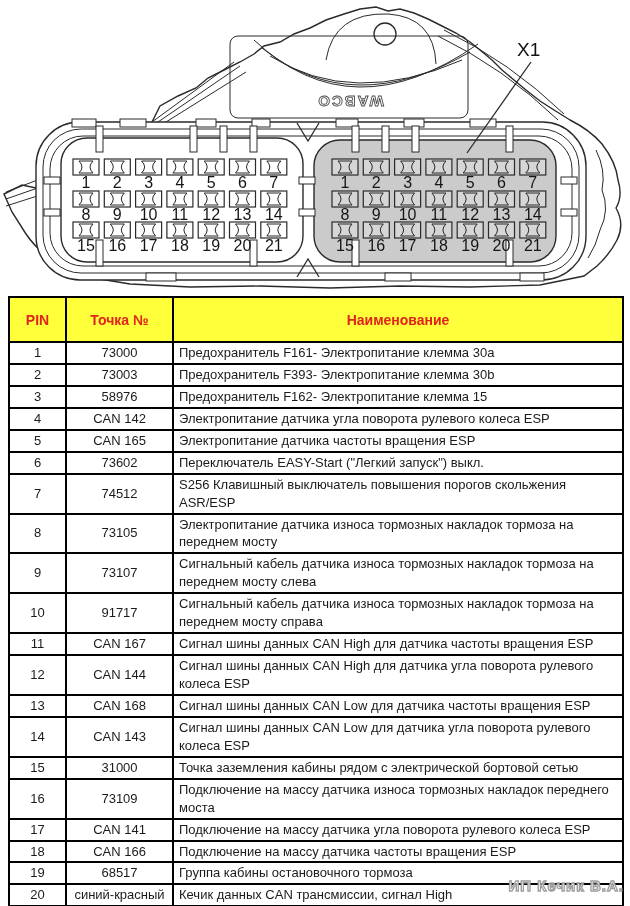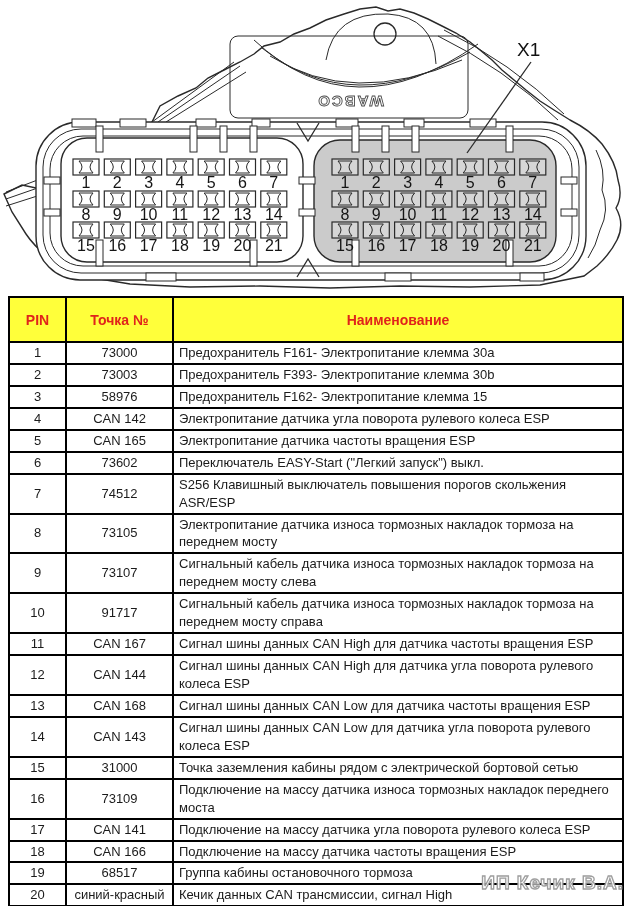--- a/index.html
+++ b/index.html
@@ -44,21 +44,21 @@
   }
   td.pin-cell, td.cable-cell{text-align:center;}
   td.name-cell{text-align:left;}
 
   .watermark{
     position:absolute;
     right:6px;
     bottom:12px;
     font-family:"Liberation Sans",sans-serif;
     font-weight:bold;
-    font-size:19px;
+    font-size:15px;
     letter-spacing:1px;
     color:#ffffff;
     -webkit-text-stroke:1.3px #9a9a9a;
     text-shadow:0 0 1px #9a9a9a;
     opacity:.95;
   }
 
   .line{stroke:#2a2a2a;stroke-width:1.3;fill:none;}
   .thin{stroke:#2a2a2a;stroke-width:1;fill:none;}
   .part{stroke:#2a2a2a;stroke-width:1.4;fill:#ffffff;}

